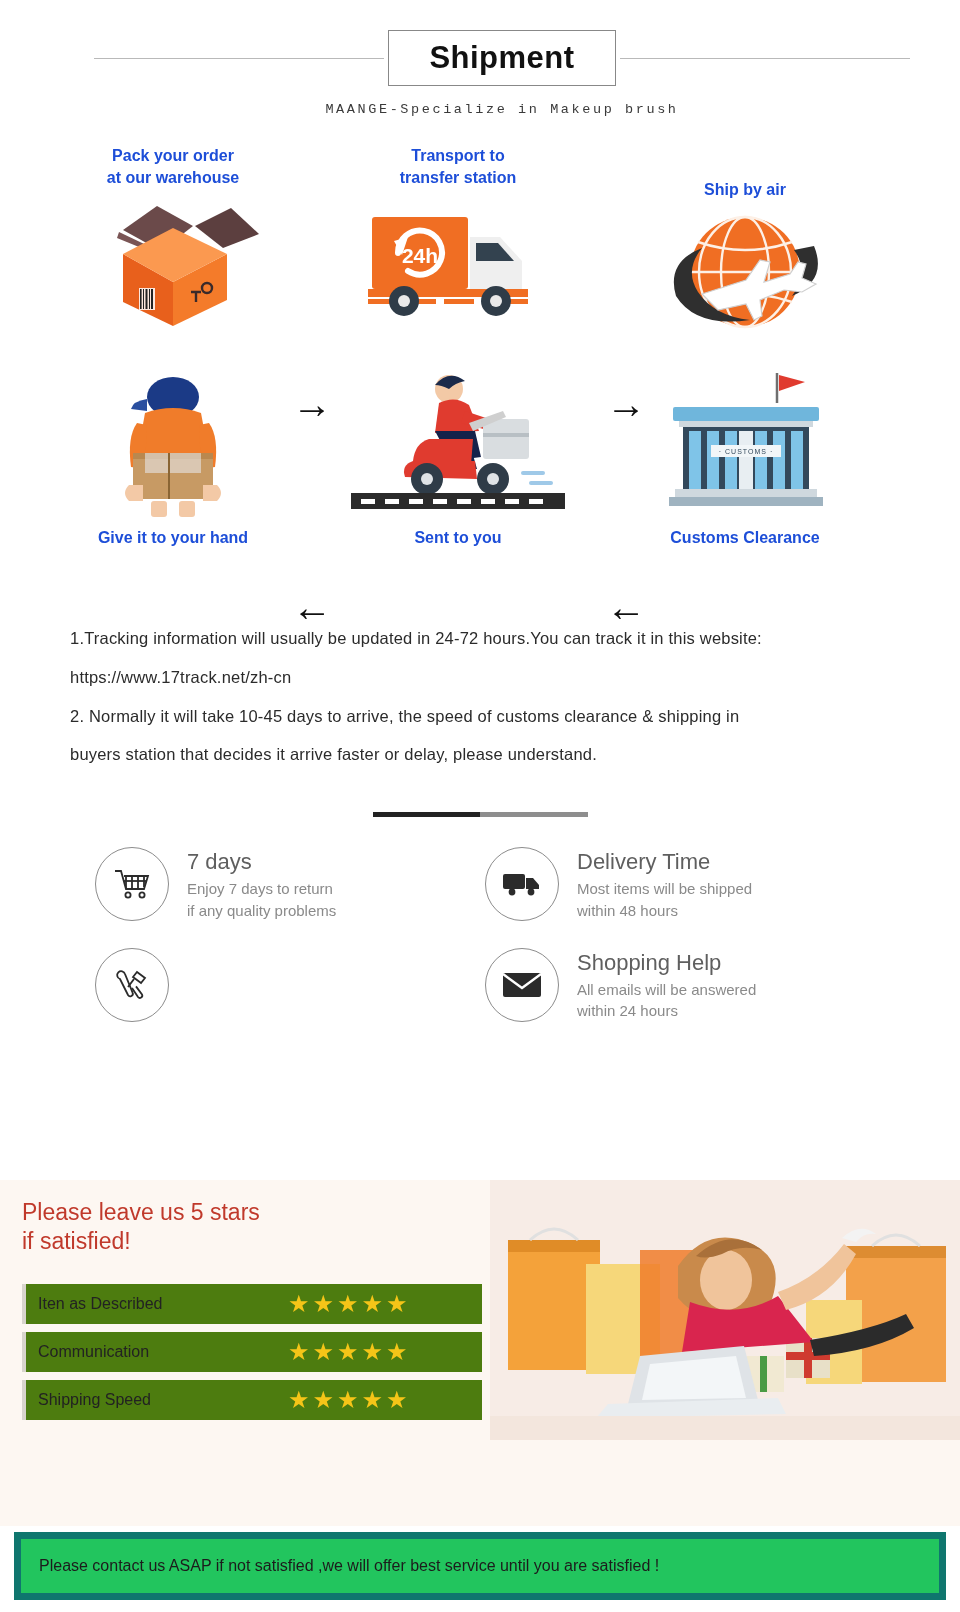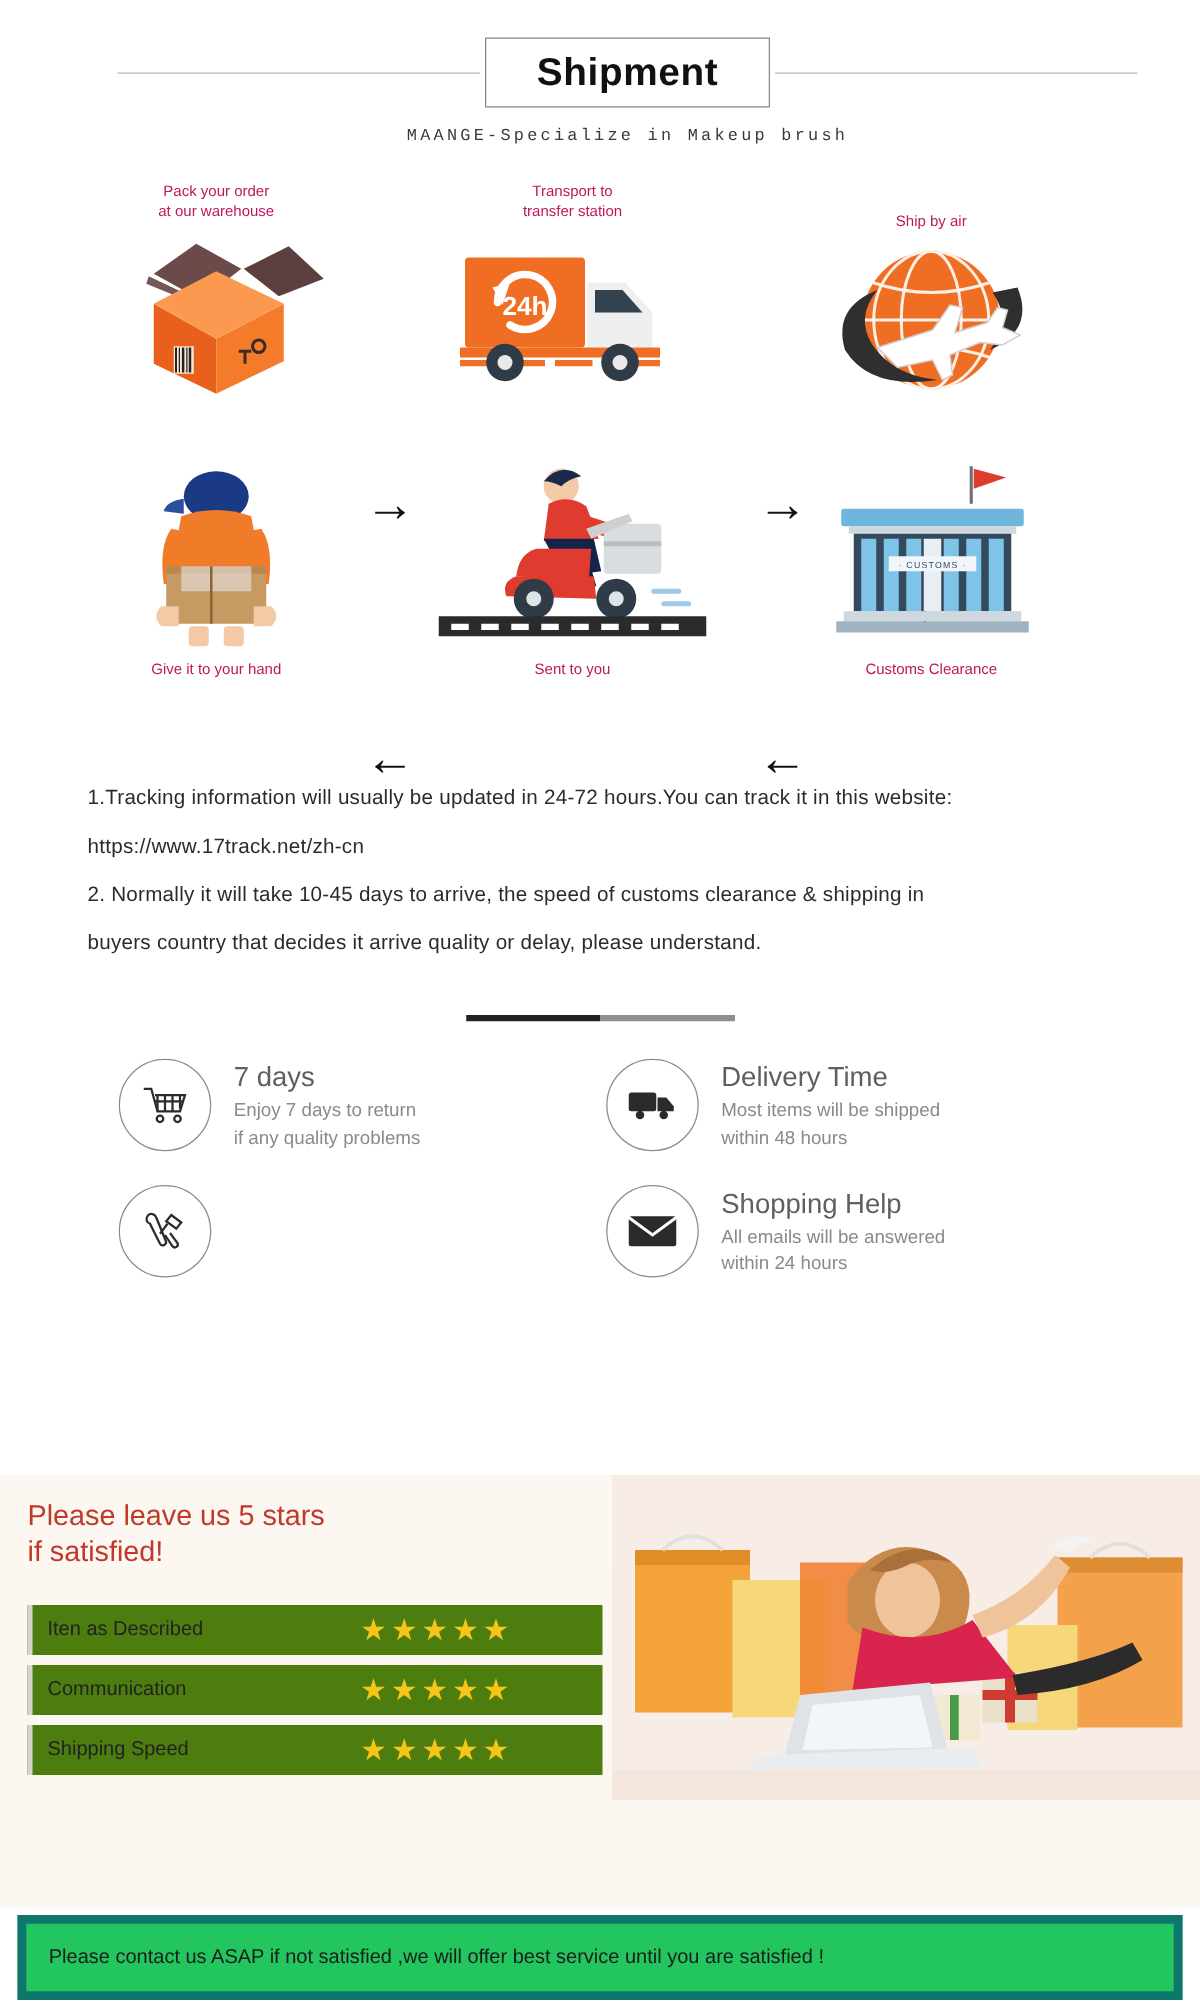--- a/index.html
+++ b/index.html
@@ -56,23 +56,24 @@
     position: relative;
     margin-top: 22px;
     height: 440px;
   }
   .step {
     position: absolute;
     text-align: center;
     width: 230px;
   }
   .step .cap {
-    font-size: 12px;
-    color: #be185d;
+    font-size: 16px;
+    color: #1d4ed8;
     line-height: 1.35;
+    font-weight: bold;
   }
   .art {
     height: 150px;
     display: flex;
     align-items: center;
     justify-content: center;
   }
   .arrow {
     position: absolute;
     font-size: 40px;
@@ -267,21 +268,21 @@
           <path d="M40 60 a22 22 0 1 1 10 18" stroke-linecap="round"></path>
         </g>
         <polygon points="36,48 50,44 44,62" fill="#fff"></polygon>
         <text x="62" y="70" font-family="Liberation Sans, sans-serif" font-size="21" font-weight="bold" fill="#fff" text-anchor="middle">24h</text>
       </svg>
     </div>
   </div>
   <div class="arrow" style="left:606px; top:245px;">→</div>
 
   <div class="step" style="left:630px; top:6px;">
-    <div class="cap" style="margin-top:24px;">Ship by air</div>
+    <div class="cap" style="margin-top:34px;">Ship by air</div>
     <div class="art">
       <svg width="190" height="140" viewBox="0 0 190 140">
         <circle cx="95" cy="66" r="55" fill="#f06e23"></circle>
         <g stroke="#fdf0e6" stroke-width="2.4" fill="none">
           <ellipse cx="95" cy="66" rx="24" ry="55"></ellipse>
           <ellipse cx="95" cy="66" rx="46" ry="55"></ellipse>
           <line x1="40" y1="66" x2="150" y2="66"></line>
           <path d="M48 36 q47 16 94 0"></path>
           <path d="M48 96 q47 -16 94 0"></path>
         </g>
@@ -385,21 +386,21 @@
       </svg>
     </div>
     <div class="cap">Give it to your hand</div>
   </div>
 </div>
 
 <div class="notes">
   <div>1.Tracking information will usually be updated in 24-72 hours.You can track it in this website:</div>
   <div>https://www.17track.net/zh-cn</div>
   <div>2. Normally it will take 10-45 days to arrive, the speed of customs clearance &amp; shipping in</div>
-  <div>buyers country that decides it arrive quality or delay, please understand.</div>
+  <div>buyers station that decides it arrive faster or delay, please understand.</div>
 </div>
 
 <div class="warranty-head">
   <div class="wbar">
       <i></i>
       <i></i>
     </div>
 </div>
 
 <div class="wgrid">

